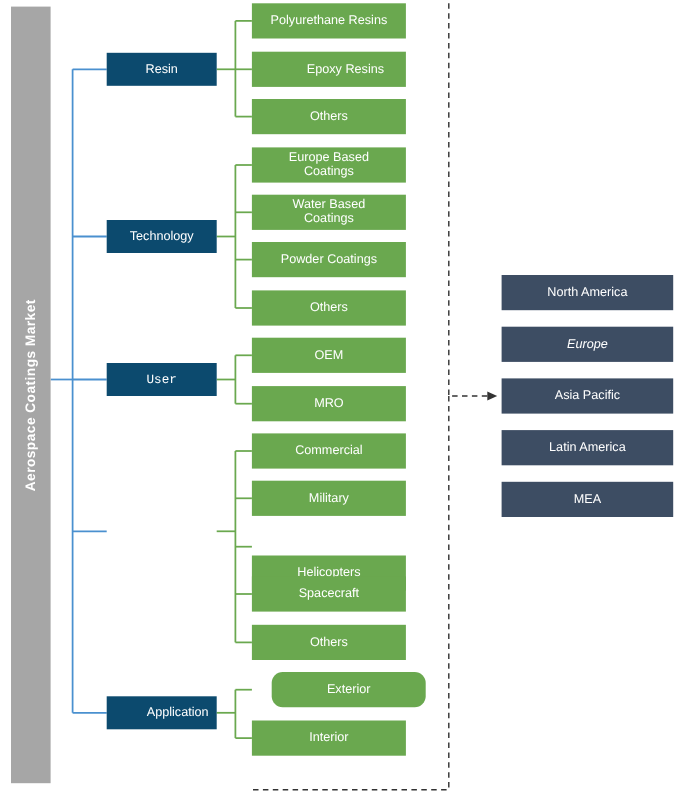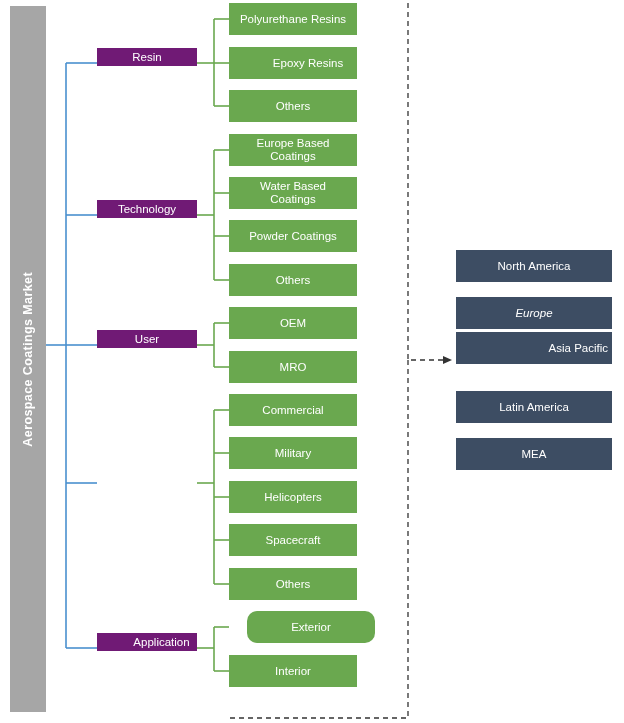--- a/index.html
+++ b/index.html
@@ -49,27 +49,27 @@
     display: flex;
     align-items: center;
     justify-content: center;
     text-align: center;
     color: #ffffff;
     font-size: 11.5px;
     line-height: 13px;
     padding: 2px 4px;
   }
   .cat {
-    background: #701a75;
+    background: #0c4a6e;
     width: 100px;
-    height: 18px;
+    height: 30px;
   }
   .leaf {
     background: #6aa84f;
-    width: 128px;
+    width: 140px;
     height: 32px;
   }
   .region {
     background: #3d4d63;
     width: 156px;
     height: 32px;
   }
   .leaf .lbl, .cat .lbl, .region .lbl {
     display: block;
     white-space: pre-line;
@@ -134,21 +134,21 @@
   <div class="root-bar">
     <span class="lbl">Aerospace  Coatings Market</span>
   </div>
 
   <div class="node cat" style="left:97px; top:48px;">
     <span class="lbl">Resin</span>
   </div>
   <div class="node cat" style="left:97px; top:200px;">
     <span class="lbl">Technology</span>
   </div>
-  <div class="node cat" style="left:97px; top:330px;">
+  <div class="node cat" style="left:97px; top:330px;font-family:Liberation Mono, monospace;">
     <span class="lbl">User</span>
   </div>
   <div class="node cat" style="left:97px; top:633px;padding-left:33px;">
     <span class="lbl">Application</span>
   </div>
 
   <div class="node leaf" style="left:229px; top:3px;">
     <span class="lbl">Polyurethane Resins</span>
   </div>
   <div class="node leaf" style="left:229px; top:47px;padding-left:34px;">
@@ -179,21 +179,21 @@
   <div class="node leaf" style="left:229px; top:351px;">
     <span class="lbl">MRO</span>
   </div>
 
   <div class="node leaf" style="left:229px; top:394px;">
     <span class="lbl">Commercial</span>
   </div>
   <div class="node leaf" style="left:229px; top:437px;">
     <span class="lbl">Military</span>
   </div>
-  <div class="node leaf" style="left:229px; top:481px;">
+  <div class="node leaf" style="left:229px; top:505px;">
     <span class="lbl">Helicopters</span>
   </div>
   <div class="node leaf" style="left:229px; top:524px;">
     <span class="lbl">Spacecraft</span>
   </div>
   <div class="node leaf" style="left:229px; top:568px;">
     <span class="lbl">Others</span>
   </div>
 
   <div class="node leaf" style="left:247px; top:611px;border-radius:10px;">
@@ -202,21 +202,21 @@
   <div class="node leaf" style="left:229px; top:655px;">
     <span class="lbl">Interior</span>
   </div>
 
   <div class="node region" style="left:456px; top:250px;">
     <span class="lbl">North America</span>
   </div>
   <div class="node region" style="left:456px; top:297px;font-style:italic;">
     <span class="lbl">Europe</span>
   </div>
-  <div class="node region" style="left:456px; top:332px;justify-content:flex-end;">
+  <div class="node region" style="left:456px; top:344px;">
     <span class="lbl">Asia Pacific</span>
   </div>
   <div class="node region" style="left:456px; top:391px;">
     <span class="lbl">Latin America</span>
   </div>
   <div class="node region" style="left:456px; top:438px;">
     <span class="lbl">MEA</span>
   </div>
 
 </div>

